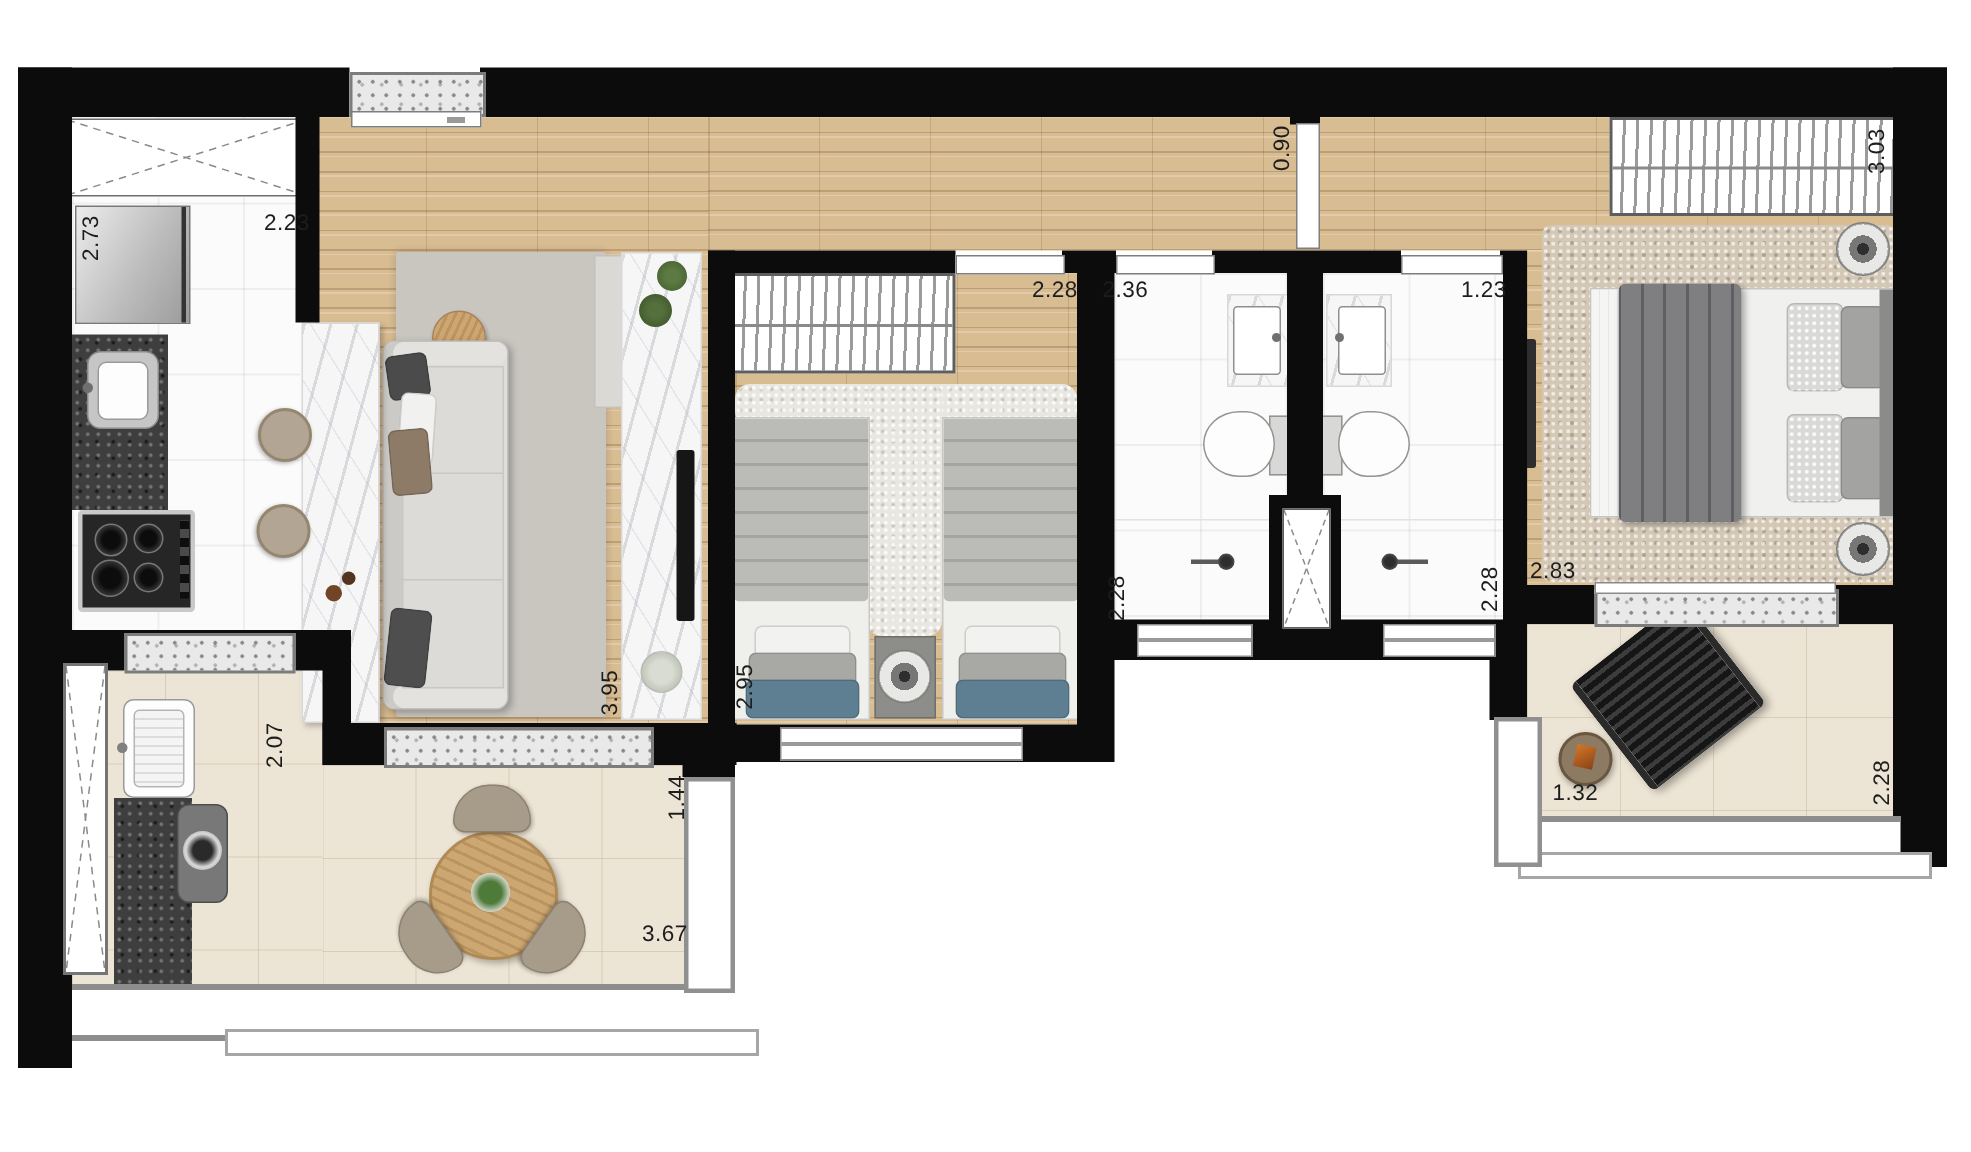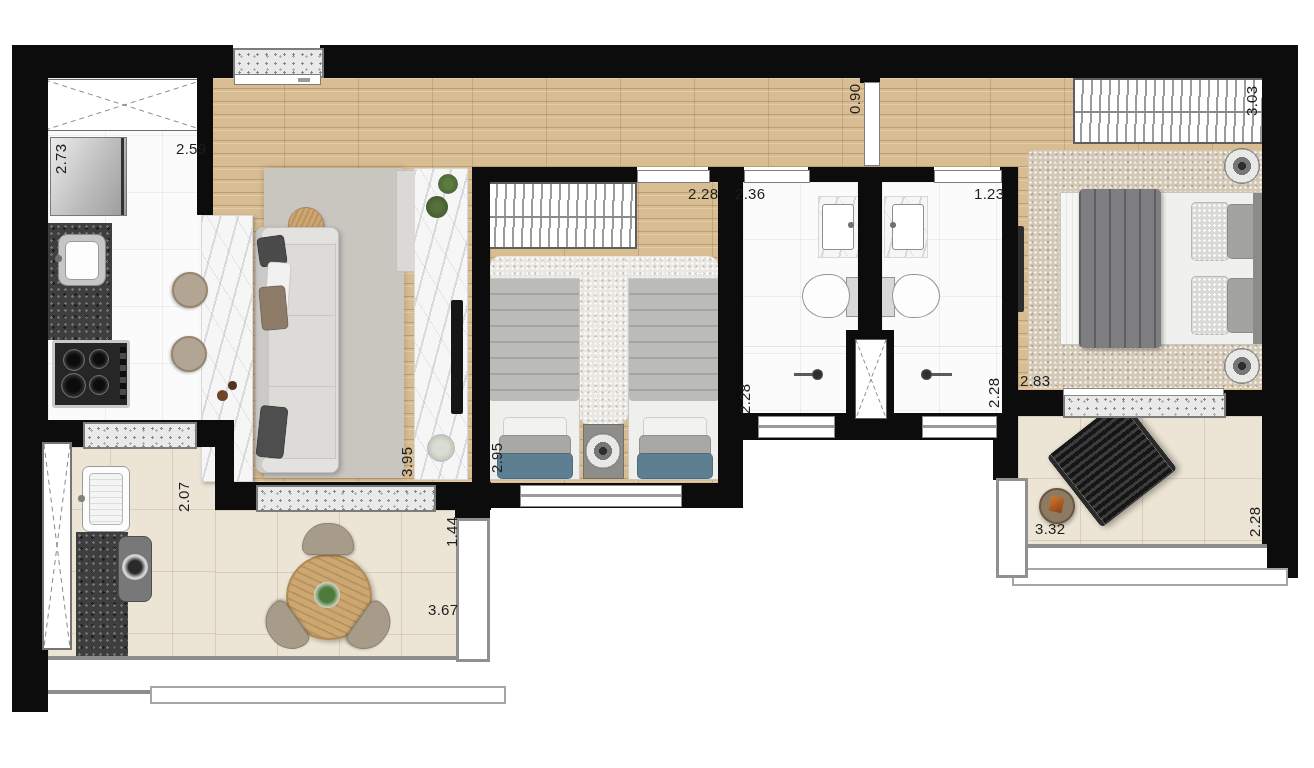--- a/index.html
+++ b/index.html
@@ -256,30 +256,30 @@
   </svg>
 
   <div class="rail" style="left:48px;top:656px;width:430px;height:30px;"></div>
   <div class="rail2" style="left:150px;top:686px;width:352px;height:14px;"></div>
   <div class="glass" style="left:456px;top:518px;width:28px;height:138px;"></div>
   <div class="rail" style="left:1000px;top:544px;width:267px;height:26px;"></div>
   <div class="rail2" style="left:1012px;top:568px;width:272px;height:14px;"></div>
   <div class="glass" style="left:996px;top:478px;width:26px;height:94px;"></div>
 
   <div class="lbl v" style="left:52px;top:174px;">2.73</div>
-  <div class="lbl" style="left:176px;top:140px;">2.59</div>
+  <div class="lbl" style="left:176px;top:140px;">2.23</div>
   <div class="lbl v" style="left:846px;top:114px;">0.90</div>
   <div class="lbl v" style="left:1243px;top:116px;">3.03</div>
   <div class="lbl" style="left:688px;top:185px;">2.28</div>
   <div class="lbl" style="left:735px;top:185px;">2.36</div>
   <div class="lbl" style="left:974px;top:185px;">1.23</div>
   <div class="lbl v" style="left:736px;top:414px;">2.28</div>
   <div class="lbl v" style="left:985px;top:408px;">2.28</div>
   <div class="lbl" style="left:1020px;top:372px;">2.83</div>
   <div class="lbl v" style="left:398px;top:477px;">3.95</div>
   <div class="lbl v" style="left:488px;top:473px;">2.95</div>
   <div class="lbl v" style="left:175px;top:512px;">2.07</div>
   <div class="lbl v" style="left:443px;top:547px;">1.44</div>
-  <div class="lbl" style="left:428px;top:601px;">3.67</div>
-  <div class="lbl" style="left:1035px;top:520px;">3.32</div>
+  <div class="lbl" style="left:428px;top:614px;">3.67</div>
+  <div class="lbl" style="left:1035px;top:520px;">1.32</div>
   <div class="lbl v" style="left:1246px;top:537px;">2.28</div>
 
 </div>
 
 </body></html>

